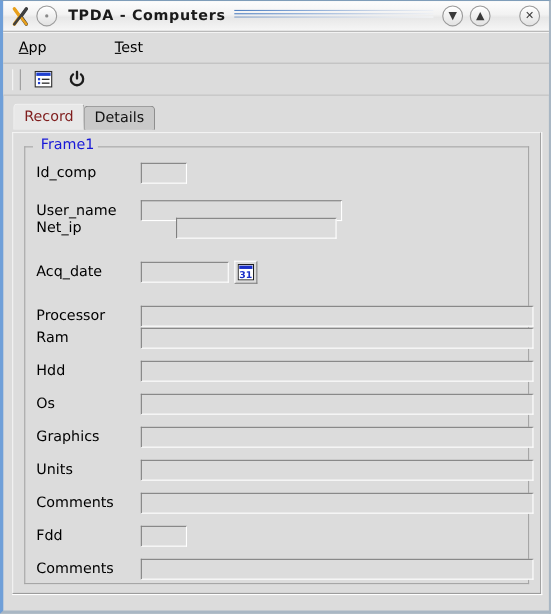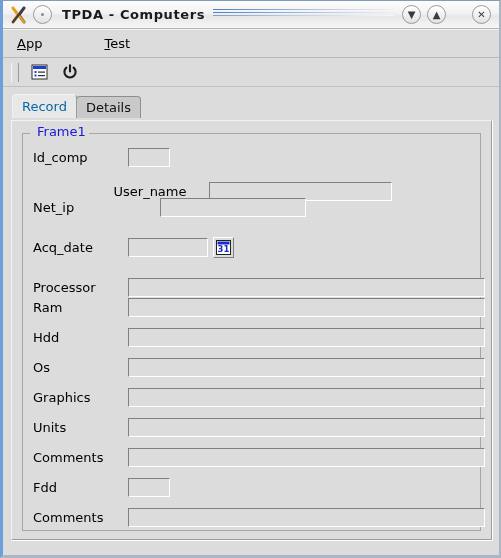--- a/index.html
+++ b/index.html
@@ -92,21 +92,21 @@
   }
   .tbtn svg{display:block;}
 
   
   .tabstrip{
     position:relative;height:24px;margin:7px 0 0 9px;
     display:flex;align-items:flex-end;
   }
   .tab{
     height:22px;box-sizing:border-box;
-    padding:0 9px;font-size:13px;color:#0369a1;
+    padding:0 9px;font-size:13px;color:#7f1d1d;
     display:flex;align-items:center;
     border:1px solid #848484;border-bottom:none;
     border-radius:4px 4px 0 0;
     margin-right:-1px;
   }
   .tab.active{
     background:#e8e8e8;border-color:#9b9b9b;
     border-top-color:#f4f4f4;border-left-color:#f0f0f0;
     height:24px;z-index:3;position:relative;
   }
@@ -263,21 +263,21 @@
     <div class="groupbox">
       <span class="gtop-l"></span>
       <span class="gtop-r"></span>
       <div class="grouplabel">Frame1</div>
 
       <div id="rows">
           <div class="row" style="top: 14px;">
             <div class="flabel">Id_comp</div>
             <div class="fedit w-tiny"></div>
           </div>
-          <div class="row" style="top: 48px; justify-content: center;">
+          <div class="row" style="top: 48px;">
             <div class="flabel">User_name</div>
             <div class="fedit w-user"></div>
           </div>
           <div class="row" style="top: 64px; gap: 32px;">
             <div class="flabel">Net_ip</div>
             <div class="fedit w-net"></div>
           </div>
           <div class="row" style="top: 104px;">
             <div class="flabel">Acq_date</div>
             <div class="fedit w-date"></div>

